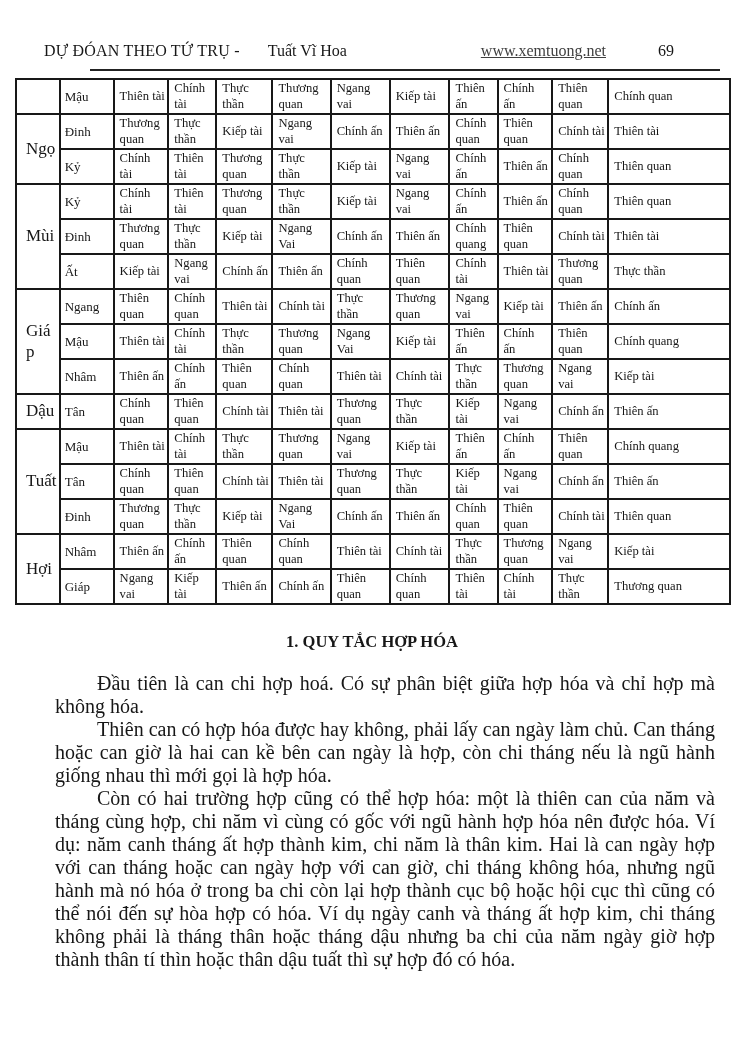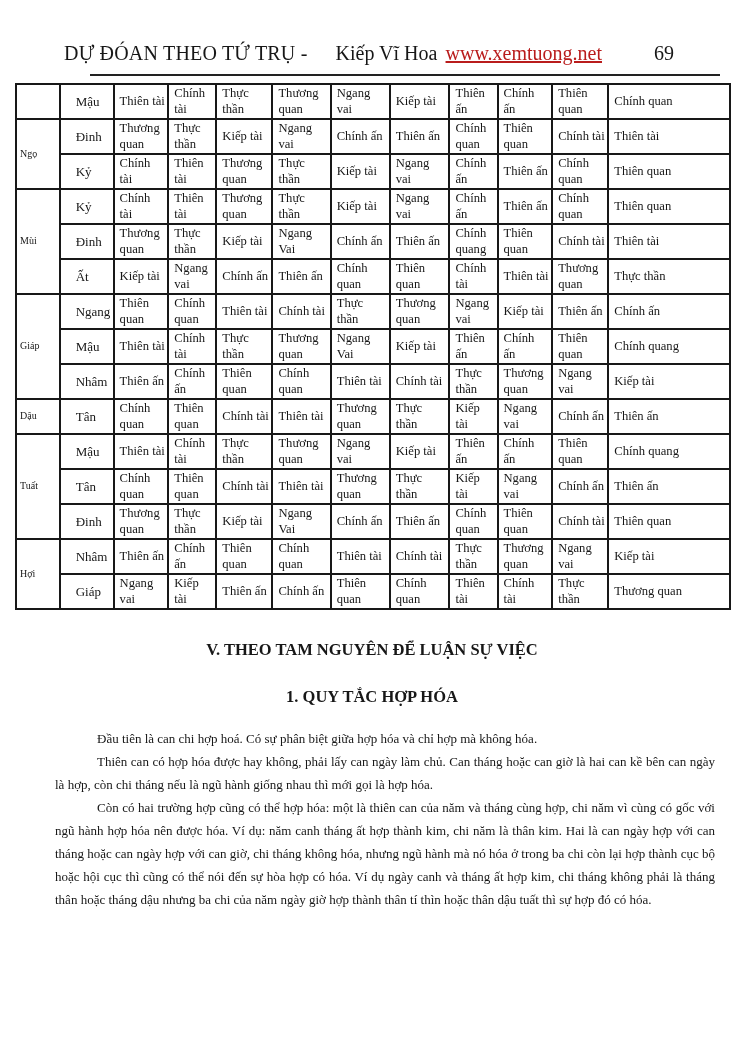--- a/index.html
+++ b/index.html
@@ -6,70 +6,70 @@
   .page{
     position:relative;
     width:744px;height:1053px;
     background:#fff;color:#171717;
     font-family:"Liberation Serif","DejaVu Serif",serif;
     overflow:hidden;
   }
   
   .header{
     display:flex;align-items:baseline;
-    padding:42px 70px 0 64px;
-    font-size:20px;white-space:nowrap;
+    padding:42px 70px 0 44px;
+    font-size:16px;white-space:nowrap;
   }
   .header .title{letter-spacing:.2px;}
   .header .author{margin-left:28px;}
-  .header .website{margin-left:auto;text-decoration:underline;color:#b91c1c;cursor:pointer;}
+  .header .website{margin-left:auto;text-decoration:underline;color:#404040;cursor:pointer;}
   .header .pageno{margin-left:52px;}
   .header-rule{
     margin:9px 24px 0 90px;
     border-bottom:2px solid #222;
   }
   
   table.tg{
     margin:7px 0 0 15px;
     width:716px;
     border-collapse:collapse;
     table-layout:fixed;
     font-size:12.6px;line-height:1.22;
   }
   table.tg td{
     border:2px solid #181818;
     padding:1px 2px 1px 5px;
     height:31px;
     vertical-align:middle;
     word-wrap:break-word;
   }
-  table.tg td.gcell{padding-left:3px;font-size:10px;}
-  table.tg td.scell{padding-left:15px;font-size:13px;}
+  table.tg td.gcell{padding-left:9px;font-size:17px;}
+  table.tg td.scell{padding-left:4px;font-size:13px;}
   
   .h1,.h2{
     text-align:center;font-weight:bold;font-size:16.5px;
   }
   .h1{margin:30px 0 0 0;}
   .h2{margin:27px 0 0 0;}
   .body-text{
     margin:20px 0 0 0;
     padding:0 29px 0 55px;
-    font-size:13px;line-height:23px;
+    font-size:20px;line-height:23px;
     text-align:justify;
   }
   .body-text p{margin:0;text-indent:42px;}
 </style>
 </head>
 <body>
 
 <div class="page">
 
   <div class="header">
     <span class="title">DỰ ĐÓAN THEO TỨ TRỤ -</span>
-    <span class="author">Kiếp Vĩ  Hoa</span>
+    <span class="author">Tuất Vĩ  Hoa</span>
     <span class="website">www.xemtuong.net</span>
     <span class="pageno">69</span>
   </div>
   <div class="header-rule"></div>
 
   <table class="tg" id="ten-gods-table">
     <colgroup>
       <col style="width:6.0%">
         <col style="width:7.4%">
       <col style="width:7.5%">
@@ -282,21 +282,20 @@
           <td>Thiên quan</td>
           <td>Chính quan</td>
           <td>Thiên tài</td>
           <td>Chính tài</td>
           <td>Thực thần</td>
           <td>Thương quan</td>
         </tr>
       </tbody>
   </table>
 
-  <div class="h1">V. THEO TAM NGUYÊN ĐỂ LUẬN SỰ VIỆC</div>
   <div class="h2">1. QUY TẮC HỢP HÓA</div>
 
   <div class="body-text">
     <p>Đầu tiên là can  chi hợp hoá. Có sự phân biệt giữa hợp hóa và chỉ hợp mà không hóa.</p>
     <p>Thiên can có hợp hóa được hay không, phải lấy can ngày làm chủ. Can tháng hoặc can giờ là hai can kề bên can ngày là hợp, còn chi tháng nếu là ngũ hành giống nhau thì mới gọi là hợp hóa.</p>
     <p>Còn có hai trường hợp cũng có thể hợp hóa: một là thiên can của năm và tháng cùng hợp, chi năm vì cùng có gốc với ngũ hành hợp hóa nên được hóa. Ví dụ: năm canh tháng ất hợp thành kim, chi năm là thân kim. Hai là can ngày hợp với can tháng hoặc can ngày hợp với can giờ, chi tháng không hóa, nhưng ngũ hành mà nó hóa ở trong ba chi còn lại hợp thành cục bộ hoặc hội cục thì cũng có thể nói đến sự hòa hợp có hóa. Ví dụ ngày canh và tháng ất hợp kim, chi tháng không phải là tháng thân hoặc tháng dậu nhưng ba chi của năm ngày giờ hợp thành thân tí thìn hoặc thân dậu tuất thì sự hợp đó có hóa.</p>
   </div>
 
 </div>
 

